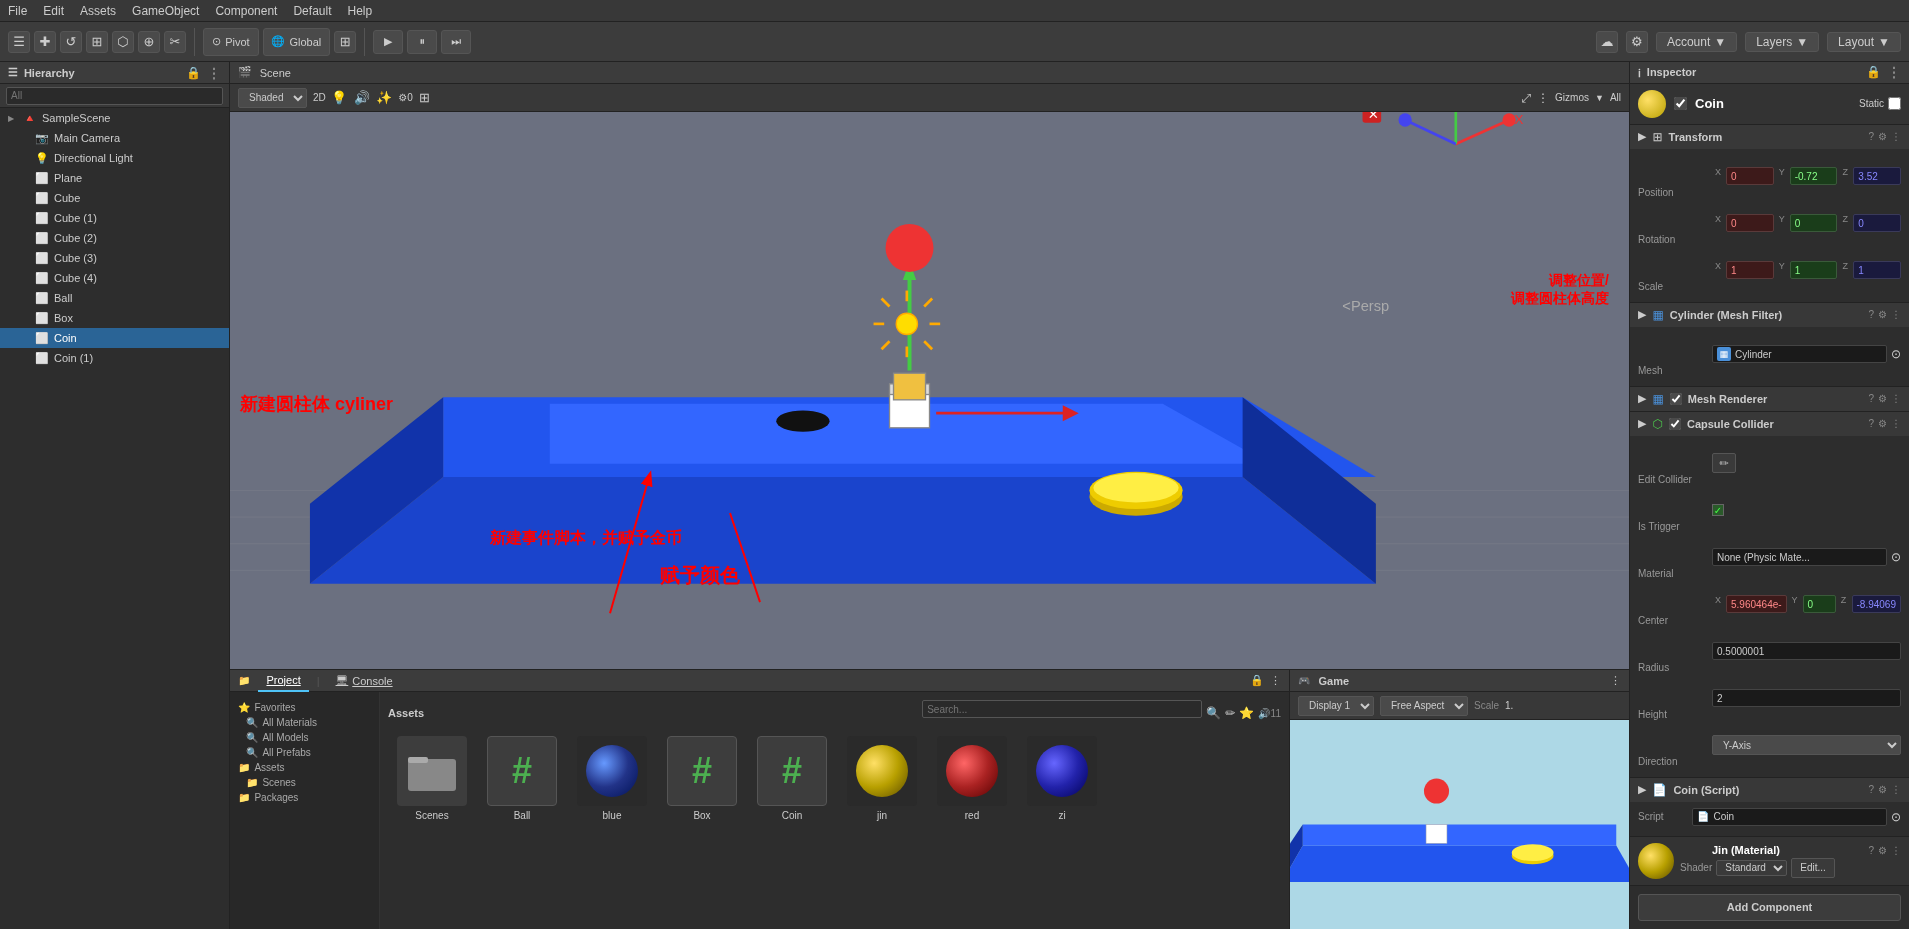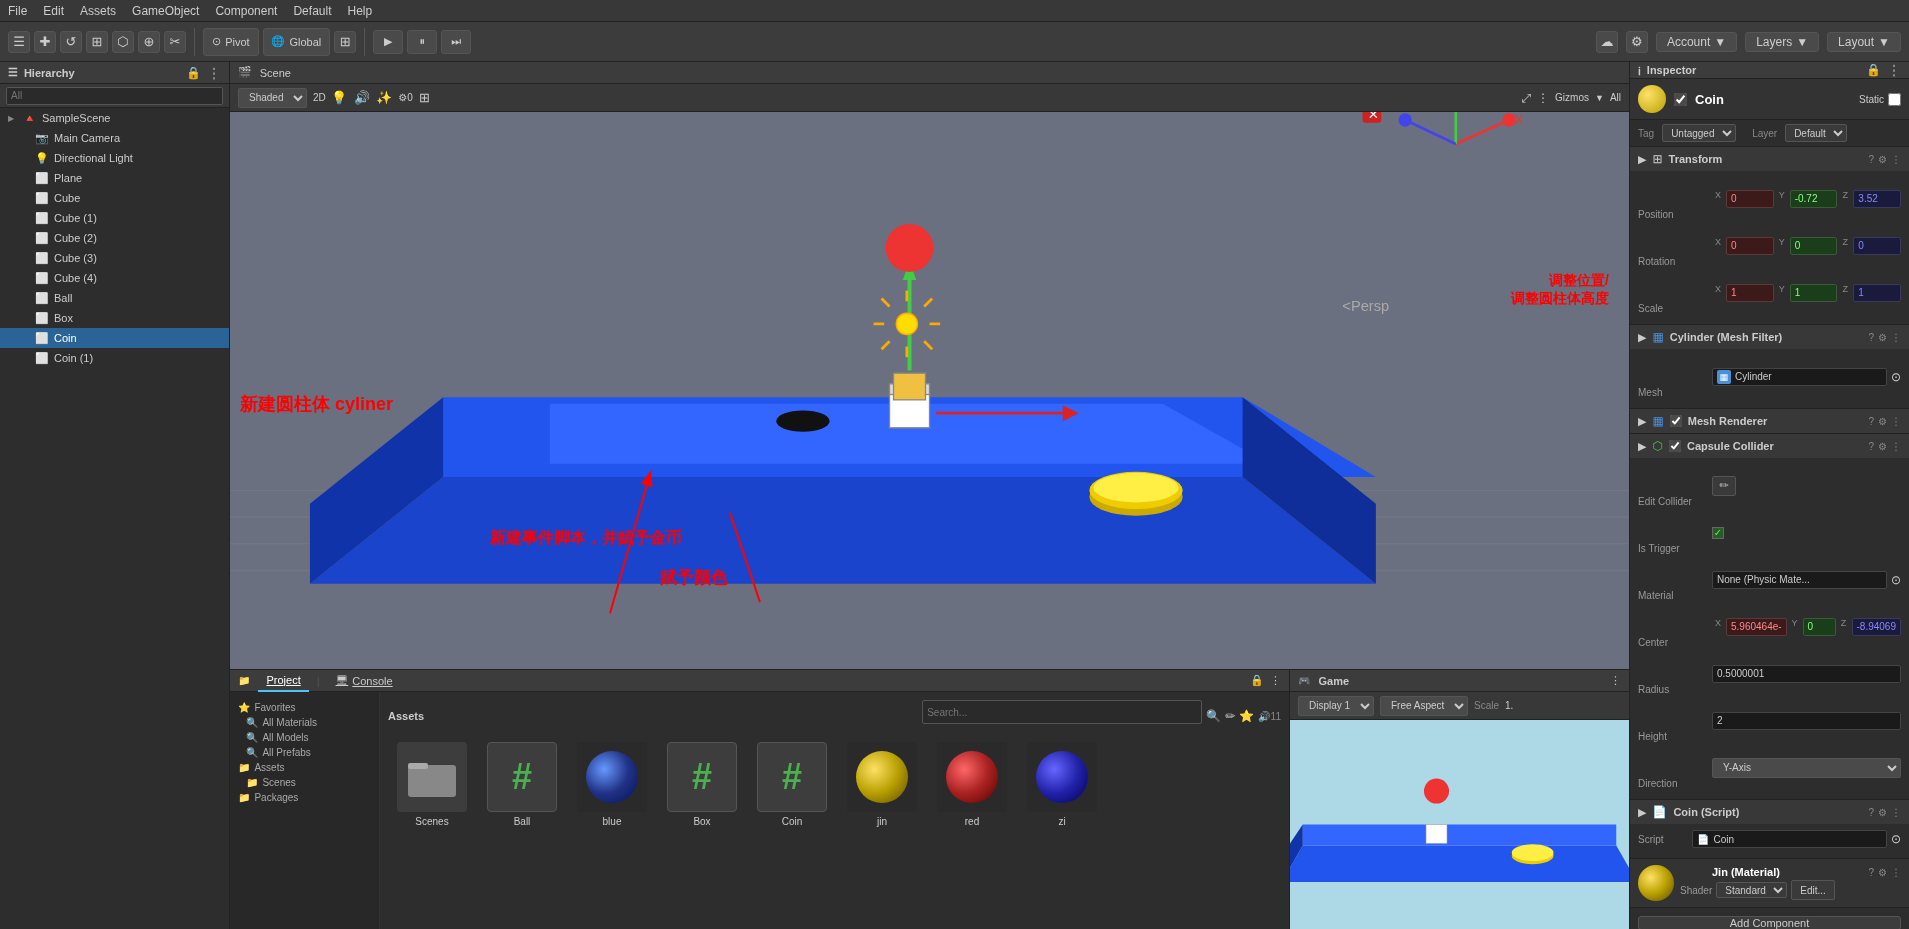--- a/index.html
+++ b/index.html
@@ -46,21 +46,21 @@
     .bottom-area { height: 260px; background: #2d2d2d; display: flex; border-top: 1px solid #222; }
     .project-panel { flex: 1; display: flex; flex-direction: column; }
     .project-header { height: 22px; background: #3c3c3c; display: flex; align-items: center; padding: 0 8px; gap: 8px; border-bottom: 1px solid #222; }
     .project-tab { font-size: 11px; color: #ccc; padding: 0 8px; height: 22px; display: flex; align-items: center; cursor: pointer; text-decoration: underline; }
     .project-tab.active { border-bottom: 2px solid #4fc3f7; color: #fff; }
     .project-content { display: flex; flex: 1; overflow: hidden; }
     .project-sidebar { width: 150px; background: #282828; padding: 8px 0; border-right: 1px solid #333; overflow-y: auto; }
     .proj-section { font-size: 10px; color: #aaa; padding: 2px 8px; display: flex; align-items: center; gap: 4px; cursor: pointer; }
     .proj-item { font-size: 10px; color: #aaa; padding: 2px 8px 2px 16px; display: flex; align-items: center; gap: 4px; cursor: pointer; }
     .proj-main { flex: 1; padding: 8px; }
-    .proj-search { width: 280px; height: 24px; background: #2a2a2a; border: 1px solid #555; border-radius: 2px; color: #ccc; font-size: 10px; padding: 0 4px; margin-bottom: 8px; }
+    .proj-search { width: 280px; height: 18px; background: #2a2a2a; border: 1px solid #555; border-radius: 2px; color: #ccc; font-size: 10px; padding: 0 4px; margin-bottom: 8px; }
     .assets-grid { display: flex; flex-wrap: wrap; gap: 10px; padding: 4px; }
     .asset-item { width: 80px; display: flex; flex-direction: column; align-items: center; gap: 4px; cursor: pointer; }
     .asset-thumb { width: 70px; height: 70px; border-radius: 4px; display: flex; align-items: center; justify-content: center; font-size: 28px; }
     .asset-label { font-size: 10px; color: #ccc; text-align: center; }
 
     
     .game-panel { width: 340px; background: #2d2d2d; border-left: 1px solid #222; display: flex; flex-direction: column; }
     .game-header { height: 22px; background: #3c3c3c; display: flex; align-items: center; padding: 0 8px; gap: 8px; border-bottom: 1px solid #222; }
     .game-toolbar { height: 28px; background: #383838; display: flex; align-items: center; padding: 0 8px; gap: 6px; border-bottom: 1px solid #222; }
     .game-viewport { flex: 1; background: #87CEEB; position: relative; overflow: hidden; }
@@ -84,21 +84,21 @@
     .prop-group { display: flex; gap: 2px; flex: 1; }
     .prop-field { flex: 1; height: 18px; background: #1a1a1a; border: 1px solid #444; border-radius: 2px; color: #ccc; font-size: 10px; padding: 0 4px; display: flex; align-items: center; }
     .prop-axis { font-size: 9px; color: #888; width: 12px; text-align: center; }
     .prop-val-x { flex: 1; height: 18px; background: #3d1a1a; border: 1px solid #5a3a3a; border-radius: 2px; color: #ff8888; font-size: 10px; padding: 0 4px; display: flex; align-items: center; }
     .prop-val-y { flex: 1; height: 18px; background: #1a3d1a; border: 1px solid #3a5a3a; border-radius: 2px; color: #88ff88; font-size: 10px; padding: 0 4px; display: flex; align-items: center; }
     .prop-val-z { flex: 1; height: 18px; background: #1a1a3d; border: 1px solid #3a3a5a; border-radius: 2px; color: #8888ff; font-size: 10px; padding: 0 4px; display: flex; align-items: center; }
     .mesh-val { flex: 1; height: 18px; background: #1a1a1a; border: 1px solid #444; border-radius: 2px; color: #ccc; font-size: 10px; padding: 0 4px; display: flex; align-items: center; gap: 4px; }
     .mesh-icon { width: 14px; height: 14px; background: #4a90d9; border-radius: 2px; display: flex; align-items: center; justify-content: center; font-size: 9px; color: #fff; }
     .checkbox { width: 12px; height: 12px; border: 1px solid #666; background: #1a1a1a; display: flex; align-items: center; justify-content: center; font-size: 10px; }
     .checkbox.checked { background: #2a5a2a; color: #4f4; }
-    .add-comp-btn { margin: 8px; height: 28px; background: #3c3c3c; border: 1px solid #555; border-radius: 3px; color: #ccc; cursor: pointer; font-size: 11px; display: flex; align-items: center; justify-content: center; }
+    .add-comp-btn { margin: 8px; height: 28px; background: #3c3c3c; border: 1px solid #555; border-radius: 3px; color: #ccc; cursor: pointer; font-size: 11px; display: flex; align-items: center; justify-content: center; font-weight: bold; }
 
     
     .script-row { display: flex; align-items: center; gap: 4px; margin-bottom: 4px; }
     .script-label { font-size: 10px; color: #999; width: 50px; }
     .script-val { flex: 1; height: 18px; background: #1a1a1a; border: 1px solid #444; border-radius: 2px; color: #ccc; font-size: 10px; padding: 0 4px; display: flex; align-items: center; gap: 4px; }
 
     
     .material-row { display: flex; align-items: center; gap: 6px; padding: 6px 8px; background: #333; border-bottom: 1px solid #222; }
     .material-sphere { width: 36px; height: 36px; background: radial-gradient(circle at 35% 35%, #ffe066, #b8a000, #5a4a00); border-radius: 50%; flex-shrink: 0; }
     .material-info { flex: 1; }
@@ -342,21 +342,21 @@
             <text x="-66" y="-19" font-size="10" fill="white">✕</text>
           </g>
 
           <text x="870" y="185" font-size="11" fill="#aaa" text-anchor="end">&lt;Persp</text>
         </svg>
 
         <div class="annotation" style="left:10px;top:280px;font-size:18px;">新建圆柱体 cyliner</div>
         <div class="annotation" style="right:20px;top:160px;font-size:14px;text-align:right;white-space:pre;">调整位置/
 调整圆柱体高度</div>
         <div class="annotation" style="left:260px;bottom:120px;font-size:16px;">新建事件脚本，并赋予金币</div>
-        <div class="annotation" style="left:430px;bottom:80px;font-size:17px;">赋予颜色</div>
+        <div class="annotation" style="left:430px;bottom:80px;font-size:20px;">赋予颜色</div>
 
         <svg style="position:absolute;inset:0;width:100%;height:100%;pointer-events:none;">
 
           <line x1="380" y1="90%" x2="420" y2="65%" stroke="red" stroke-width="2" marker-end="url(#arr)"></line>
 
           <line x1="530" y1="88%" x2="500" y2="72%" stroke="red" stroke-width="2"></line>
           <defs>
             <marker id="arr" markerWidth="8" markerHeight="8" refX="6" refY="3" orient="auto">
               <path d="M0,0 L0,6 L8,3 z" fill="red"></path>
             </marker>
@@ -531,30 +531,20 @@
     <div class="inspector-obj">
       <div class="coin-icon"></div>
       <input type="checkbox" checked="" style="accent-color: rgb(74, 74, 74);">
       <span class="obj-name">Coin</span>
       <div class="static-check">
         <span>Static</span>
         <input type="checkbox" style="">
       </div>
     </div>
 
-    <div class="tag-layer">
-      <span class="tag-label">Tag</span>
-      <select class="tag-dropdown">
-        <option>Untagged</option>
-      </select>
-      <span class="tag-label" style="margin-left:8px;">Layer</span>
-      <select class="tag-dropdown">
-        <option>Default</option>
-      </select>
-    </div>
 
     <div class="component">
       <div class="component-header">
         <span>▶</span>
         <span style="font-size:12px;">⊞</span>
         <span class="component-title">Transform</span>
         <div class="component-icons">
           <span>?</span>
           <span>⚙</span>
           <span>⋮</span>

